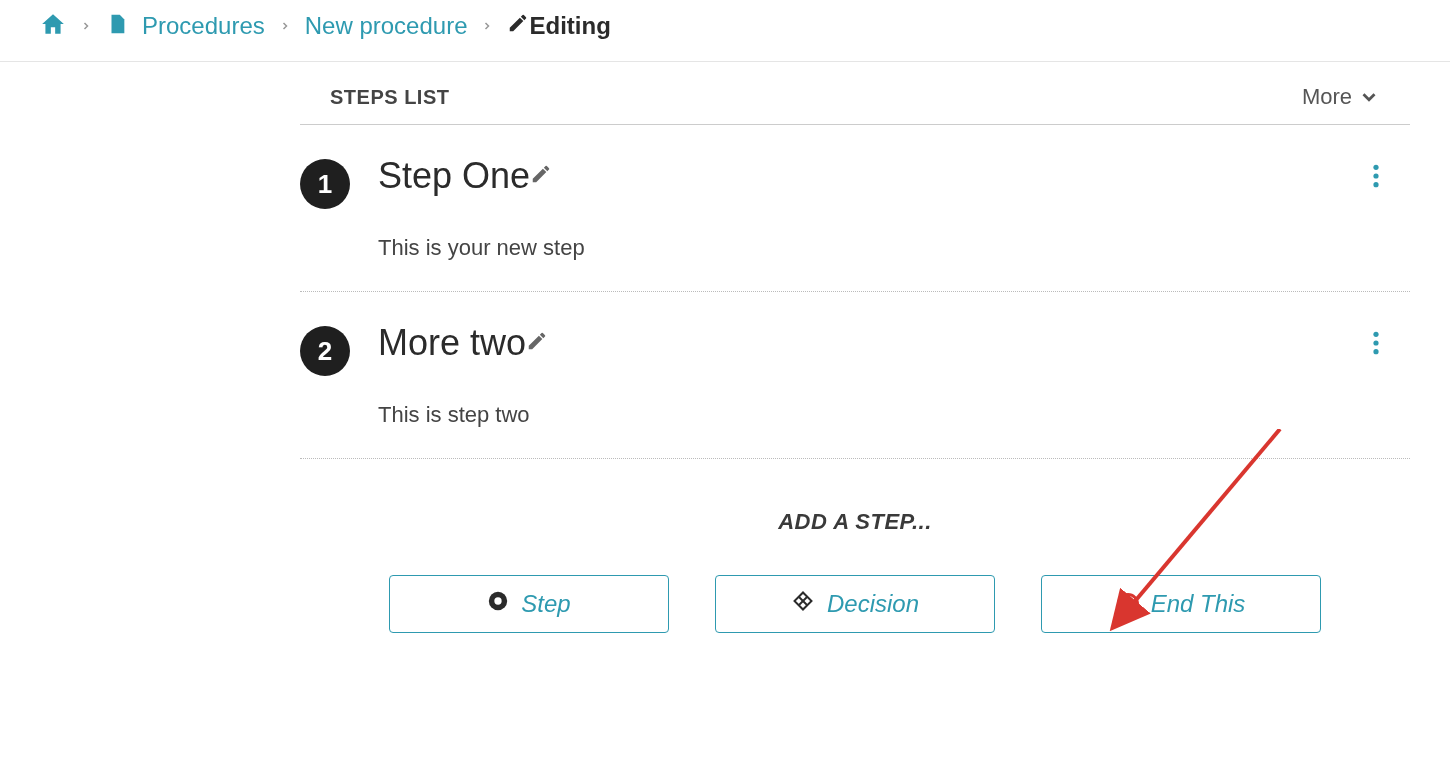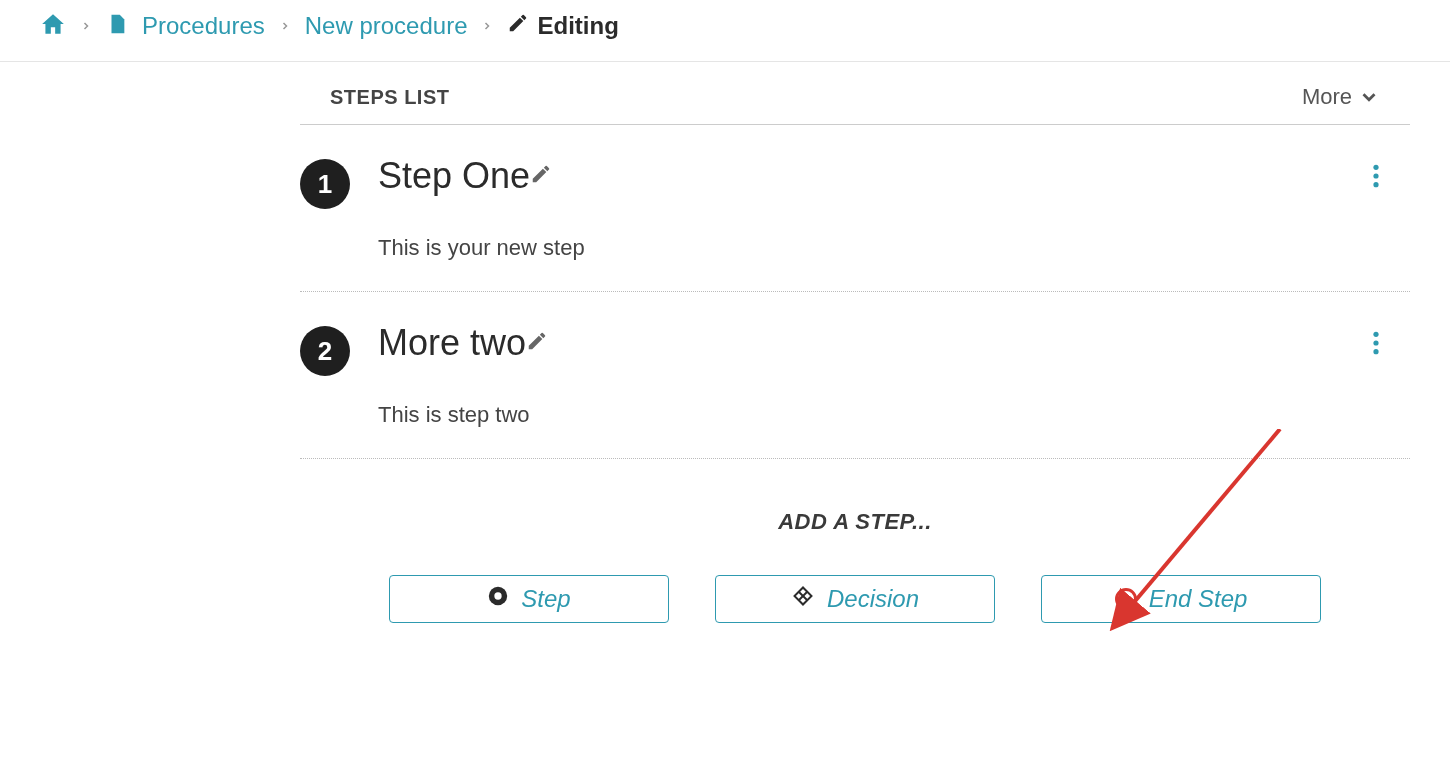--- a/index.html
+++ b/index.html
@@ -25,21 +25,20 @@
   font-size: 24px;
   text-decoration: none;
   cursor: pointer;
 }
 .breadcrumb .current {
   color: #2b2b2b;
   font-weight: 700;
   font-size: 24px;
   display: flex;
   align-items: center;
-  gap: 8px;
 }
 .home-icon { color:#2e9ab0; }
 .file-icon { color:#2e9ab0; }
 .pencil-dark { color:#2b2b2b; }
 
 .content {
   padding: 0 40px 0 300px;
 }
 
 .list-header {
@@ -127,21 +126,21 @@
   margin-bottom: 40px;
 }
 .add-buttons {
   display:flex;
   justify-content:center;
   gap: 46px;
   padding: 0 80px;
 }
 .add-btn {
   flex: 0 0 280px;
-  height: 48px;
+  height: 58px;
   border: 1.5px solid #2e9ab0;
   background: #fff;
   border-radius: 4px;
   display:flex;
   align-items:center;
   justify-content:center;
   gap: 12px;
   font-size: 24px;
   color: #2e9ab0;
   cursor:pointer;
@@ -282,18 +281,18 @@
           <svg width="24" height="24" viewBox="0 0 24 24" fill="none" stroke="#2b2b2b" stroke-width="2">
               <rect x="6" y="6" width="12" height="12" transform="rotate(45 12 12)"></rect>
               <line x1="8" y1="8" x2="16" y2="16"></line>
               <line x1="16" y1="8" x2="8" y2="16"></line>
             </svg>
         </span>
         <span>Decision</span>
       </div>
       <div class="add-btn">
         <span class="red-ring"></span>
-        <span>End Step</span>
+        <span>End This</span>
       </div>
     </div>
   </div>
 
 </div>
 
 </body></html>

